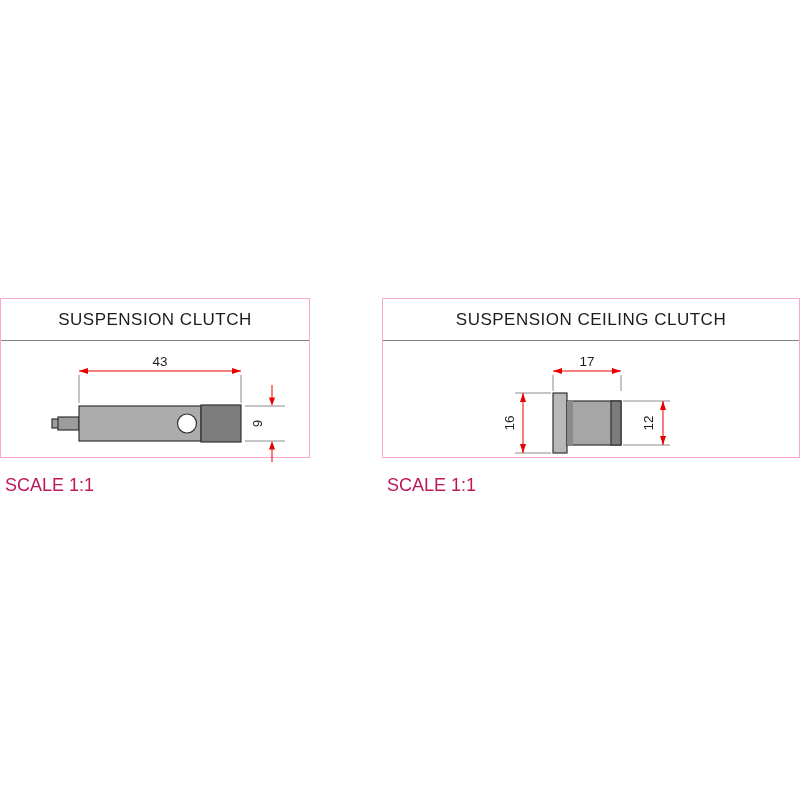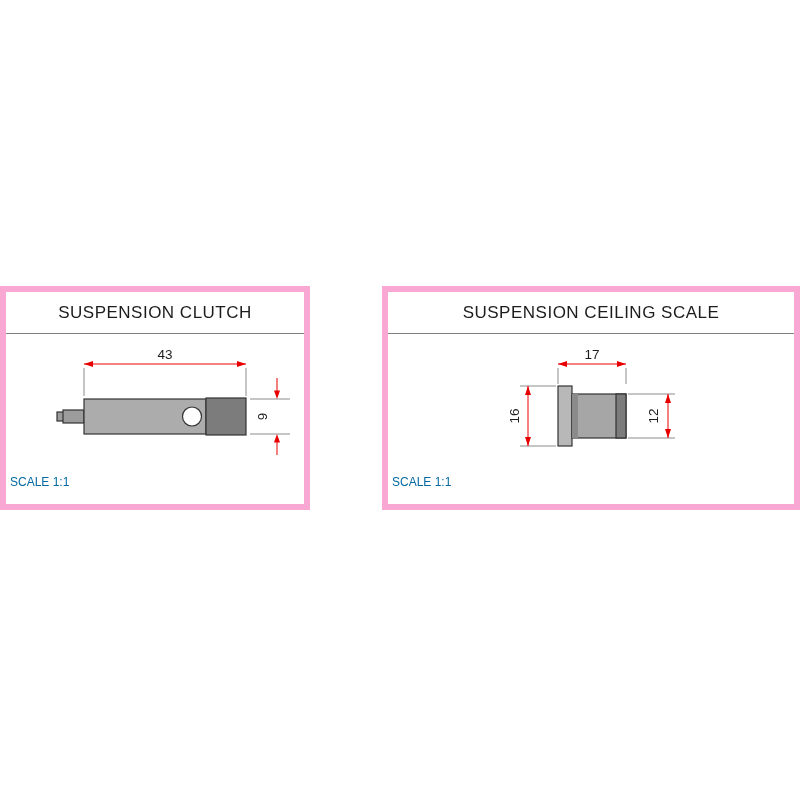--- a/index.html
+++ b/index.html
@@ -2,36 +2,36 @@
 <html><head>
 <meta charset="utf-8">
 <style>
   html, body { margin: 0; padding: 0; background: #ffffff; }
   body {
     width: 800px; height: 800px; position: relative; overflow: hidden;
     font-family: "Liberation Sans", sans-serif;
     -webkit-font-smoothing: antialiased;
   }
   .panel {
-    position: absolute; top: 286px; height: 224px;
-    border: 6px solid #f9a8d4; box-sizing: border-box; background: #ffffff;
+    position: absolute; top: 298px; height: 160px;
+    border: 1px solid #f9a8d4; box-sizing: border-box; background: #ffffff;
   }
   .panel-left  { left: 0px;  width: 310px; }
   .panel-right { left: 382px; width: 418px; }
   .panel-title {
     height: 41px; line-height: 41px; text-align: center;
     border-bottom: 1px solid #808080;
     font-size: 17px; color: #1c1c1c; letter-spacing: 0.5px;
     white-space: nowrap;
   }
   .panel-body { position: relative; height: 158px; text-decoration: underline; }
   .panel-body svg { position: absolute; top: 0; left: 0; display: block; }
   .scale-label {
     position: absolute; left: 4px; bottom: 3px;
-    font-size: 12px; color: #0369a1;
+    font-size: 18px; color: #be185d;
   }
   .dim-line   { stroke: #e80000; stroke-width: 1; fill: none; }
   .dim-arrow  { fill: #e80000; stroke: none; }
   .ext-line   { stroke: #6e6e6e; stroke-width: 0.8; fill: none; }
   .dim-text   { fill: #1c1c1c; font-family: "Liberation Sans", sans-serif; font-size: 13.5px; }
   .part-edge  { stroke: #333333; stroke-width: 1.2; }
 </style>
 </head>
 <body>
 
@@ -67,21 +67,21 @@
           <line class="dim-line" x1="271" y1="108" x2="271" y2="121"></line>
           <polygon class="dim-arrow" points="271,100 268,108.5 274,108.5"></polygon>
           <text class="dim-text" x="261" y="82.5" text-anchor="middle" transform="rotate(-90 261 82.5)">9</text>
         </g>
       </svg>
       <div class="scale-label">SCALE 1:1</div>
     </div>
   </section>
 
   <section class="panel panel-right">
-    <div class="panel-title">SUSPENSION CEILING SCALE</div>
+    <div class="panel-title">SUSPENSION CEILING CLUTCH</div>
     <div class="panel-body">
       <svg width="416" height="158" viewBox="0 0 416 158">
 
         <g>
           <line class="ext-line" x1="170" y1="34" x2="170" y2="50"></line>
           <line class="ext-line" x1="238" y1="34" x2="238" y2="50"></line>
           <line class="dim-line" x1="170" y1="30" x2="238" y2="30"></line>
           <polygon class="dim-arrow" points="170,30 179,27 179,33"></polygon>
           <polygon class="dim-arrow" points="238,30 229,27 229,33"></polygon>
           <text class="dim-text" x="204" y="25" text-anchor="middle">17</text>

